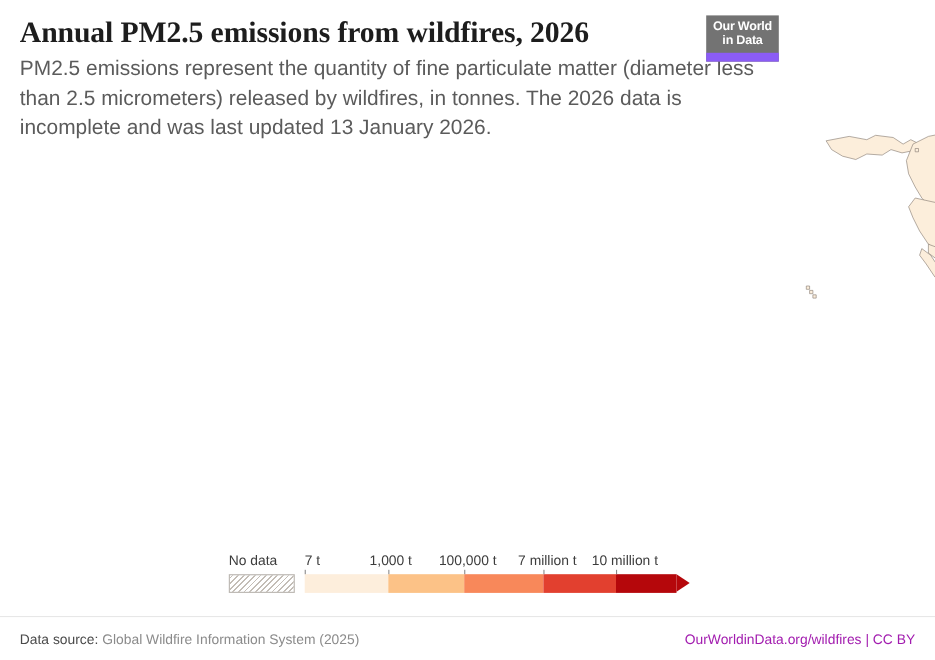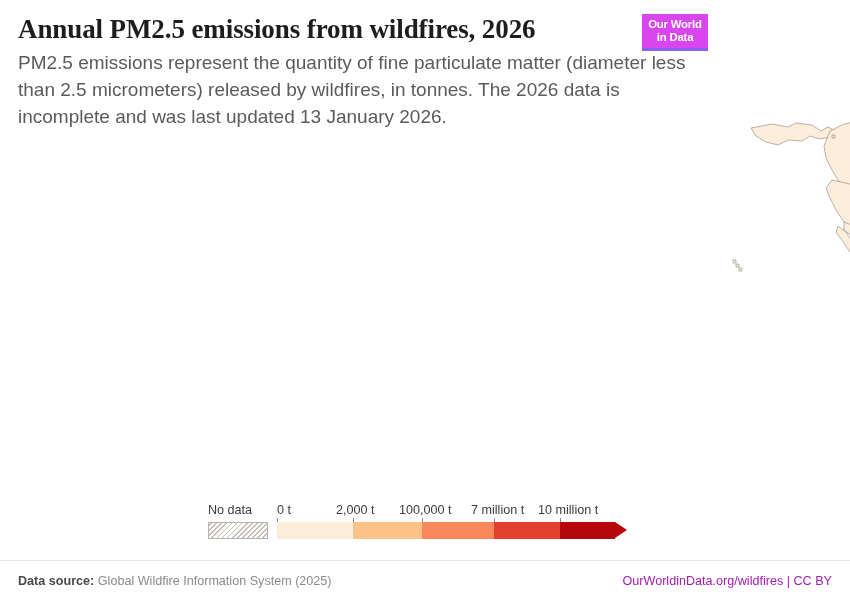--- a/index.html
+++ b/index.html
@@ -37,22 +37,22 @@
     color:#5b5b5b;
     line-height:1.42;
     margin:0;
     max-width:690px;
     font-weight:400;
   }
   .owid-logo{
     position:absolute;
     top:14px;right:18px;
     width:66px;
-    background:#d946ef;
-    border-bottom:3px solid #8b5cf6;
+    background:#737373;
+    border-bottom:8px solid #8b5cf6;
     padding:4px 5px 4px 5px;
     box-sizing:border-box;
     text-align:center;
     line-height:1.12;
     cursor:pointer;
   }
   .owid-logo span{
     display:block;
     color:#ffffff;
     font-size:11.4px;
@@ -167,21 +167,21 @@
     align-items:center;
     justify-content:space-between;
     font-size:12.6px;
   }
   .footer .src{
     color:#8b8b8b;
     white-space:nowrap;
   }
   .footer .src b{
     color:#4a4a4a;
-    font-weight:700;
+    font-weight:400;
   }
   .footer .lic{
     color:#a21caf;
     white-space:nowrap;
   }
   .footer a{color:inherit;text-decoration:none;}
 </style>
 </head>
 <body>
 
@@ -315,22 +315,22 @@
       <rect class="isl" x="260" y="400" width="3" height="3"></rect>
       <rect class="isl" x="640" y="296" width="3" height="3"></rect>
     </svg>
   </div>
 
   <div class="legend">
     <div class="legend-inner">
 
       <div class="legend-labels">
         <span class="lbl" style="left:0px;">No data</span>
-        <span class="lbl" style="left:69px;">0 t</span>
-        <span class="lbl" style="left:128px;">2,000 t</span>
+        <span class="lbl" style="left:69px;">7 t</span>
+        <span class="lbl" style="left:128px;">1,000 t</span>
         <span class="lbl" style="left:191px;">100,000 t</span>
         <span class="lbl" style="left:263px;">7 million t</span>
         <span class="lbl" style="left:330px;">10 million t</span>
       </div>
 
       <div class="nodata-wrap">
         <div class="nodata-swatch"></div>
       </div>
 
       <div class="bar-wrap">

